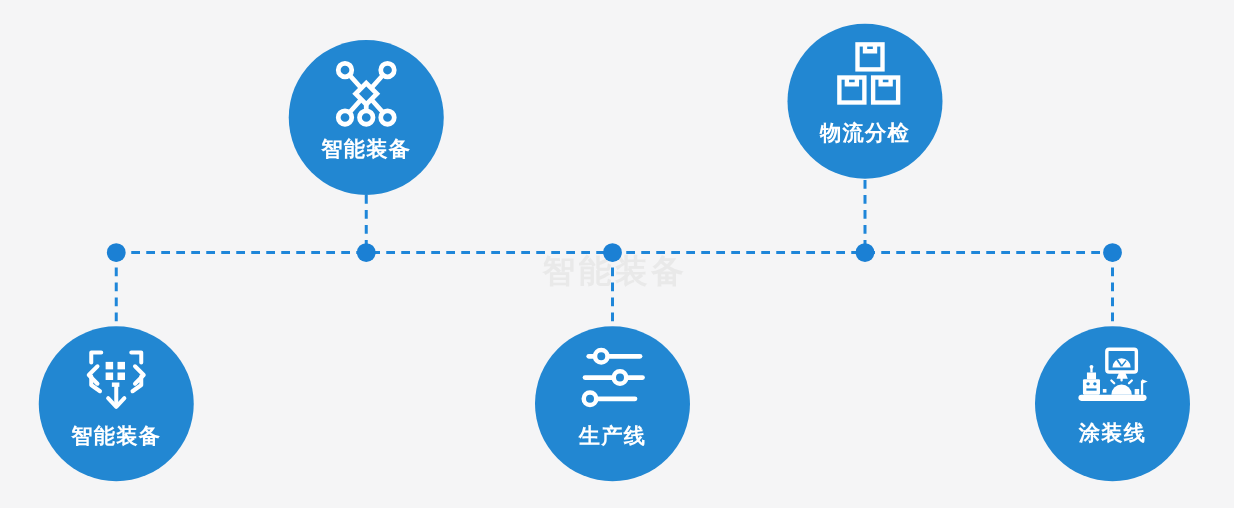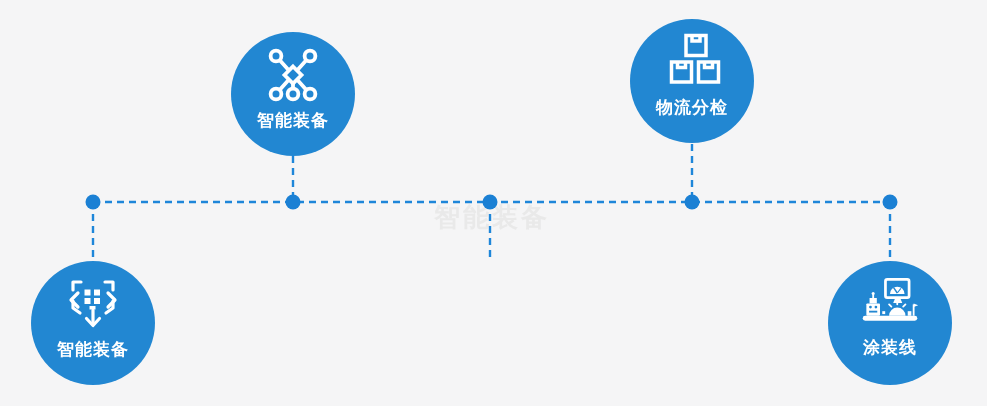--- a/index.html
+++ b/index.html
@@ -125,20 +125,37 @@
           <rect x="31" y="16.5" width="6" height="6"></rect>
           <rect x="21.5" y="25" width="6" height="6"></rect>
           <rect x="31" y="25" width="6" height="6"></rect>
           <rect x="26.5" y="33" width="6" height="3.5"></rect>
         </g>
       </svg>
     </span>
     <span class="label">智能装备</span>
   </div>
 
+  <div class="node node-bottom-center">
+    <span class="icon">
+      <svg viewBox="0 0 60 60">
+        <g class="wl" stroke-width="3.8" stroke-linecap="round">
+          <line x1="11" y1="12" x2="52" y2="12"></line>
+          <line x1="8" y1="29" x2="54" y2="29"></line>
+          <line x1="8" y1="46" x2="48" y2="46"></line>
+        </g>
+        <g class="bf" stroke="#fff" stroke-width="3.6">
+          <circle cx="21" cy="12" r="5"></circle>
+          <circle cx="36" cy="29" r="5"></circle>
+          <circle cx="12" cy="46" r="5"></circle>
+        </g>
+      </svg>
+    </span>
+    <span class="label">生产线</span>
+  </div>
 
   <div class="node node-bottom-right">
     <span class="icon">
       <svg viewBox="0 0 66 60">
 
         <rect x="28" y="4" width="26" height="20" rx="2" class="wl" stroke-width="3"></rect>
         <path d="M33 20 A8 8 0 0 1 49 20 Z" fill="#fff"></path>
         <line x1="41" y1="19" x2="37" y2="13" stroke="var(--node-fill)" stroke-width="1.6"></line>
         <line x1="41" y1="19" x2="45" y2="14" stroke="var(--node-fill)" stroke-width="1.2"></line>
         <path d="M39 24 l-2.5 6 h10 l-2.5 -6 Z" fill="#fff"></path>

